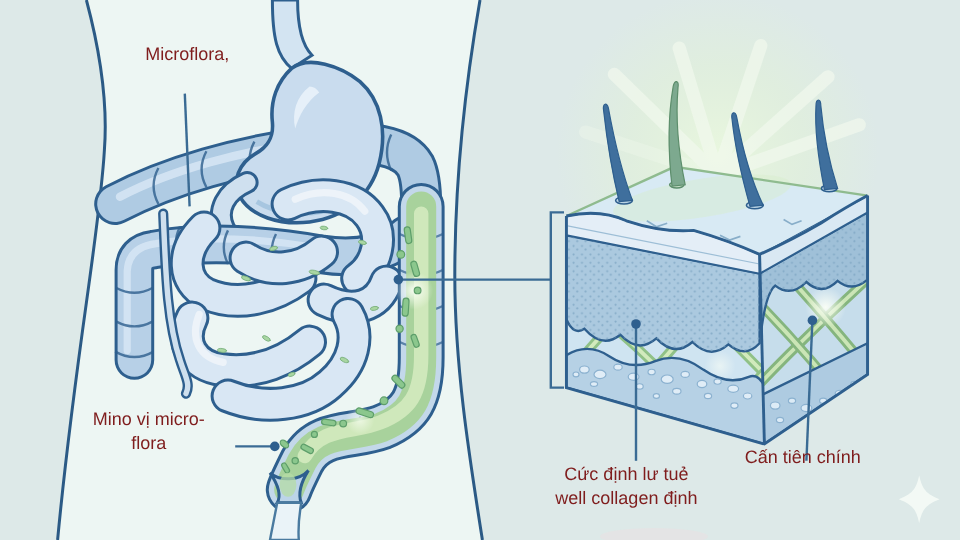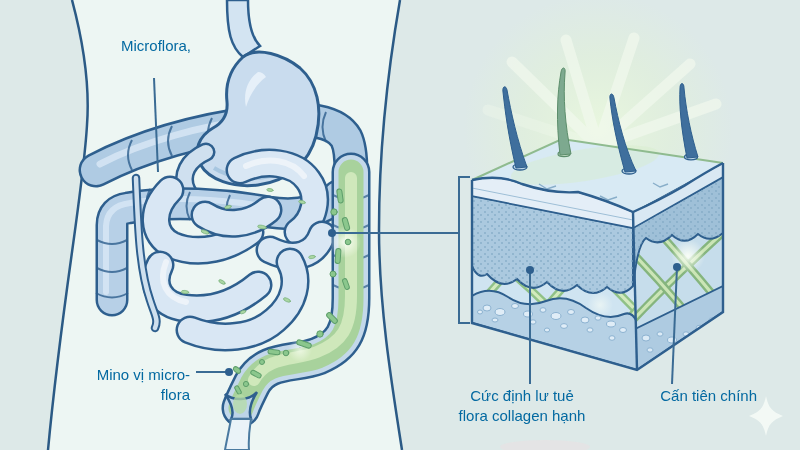--- a/index.html
+++ b/index.html
@@ -1,19 +1,19 @@
 <!DOCTYPE html>
 <html><head>
 <meta charset="utf-8">
 <style>
   html,body{margin:0;padding:0;}
   #stage{position:relative;width:800px;height:450px;overflow:hidden;
          background:#dde9e8;font-family:"Liberation Sans",sans-serif;}
   #stage svg{position:absolute;left:0;top:0;}
-  .label{position:absolute;color:#0369a1;font-size:15px;line-height:20px;font-weight:400;}
+  .label{position:absolute;color:#7f1d1d;font-size:15px;line-height:20px;font-weight:400;}
   .label span{display:block;}
   .t-center{text-align:center;}
   .t-right{text-align:right;}
 </style>
 </head>
 <body>
 
 <div id="stage">
 <svg width="800" height="450" viewBox="0 0 800 450">
   <defs>
@@ -336,26 +336,26 @@
   </g>
 
   <ellipse cx="545" cy="447" rx="45" ry="7" fill="#f5dade" opacity="0.3"></ellipse>
   <path d="M766,396 C768.5,408 772,411.5 783,416 C772,420.5 768.5,424 766,436 C763.5,424 760,420.5 749,416 C760,411.5 763.5,408 766,396 Z" fill="#f3faf5" opacity="0.95"></path>
 </svg>
 
 <div class="label t-center" style="left:76px;top:36px;width:160px;">
   <span>Microflora,</span>
 </div>
 
-<div class="label t-right" style="left:58px;top:365px;width:132px;">
+<div class="label t-right" style="left:58px;top:340px;width:132px;text-align:center;">
   <span>Mino vị micro-</span>
   <span>flora</span>
 </div>
 
 <div class="label t-center" style="left:440px;top:386px;width:164px;">
   <span>Cức định lư tuẻ</span>
-  <span>flora collagen hạnh</span>
-</div>
-
-<div class="label t-center" style="left:581px;top:386px;width:176px;text-align:right;">
+  <span>well collagen định</span>
+</div>
+
+<div class="label t-center" style="left:581px;top:372px;width:176px;">
   <span>Cấn tiên chính</span>
 </div>
 </div>
 
 </body></html>

